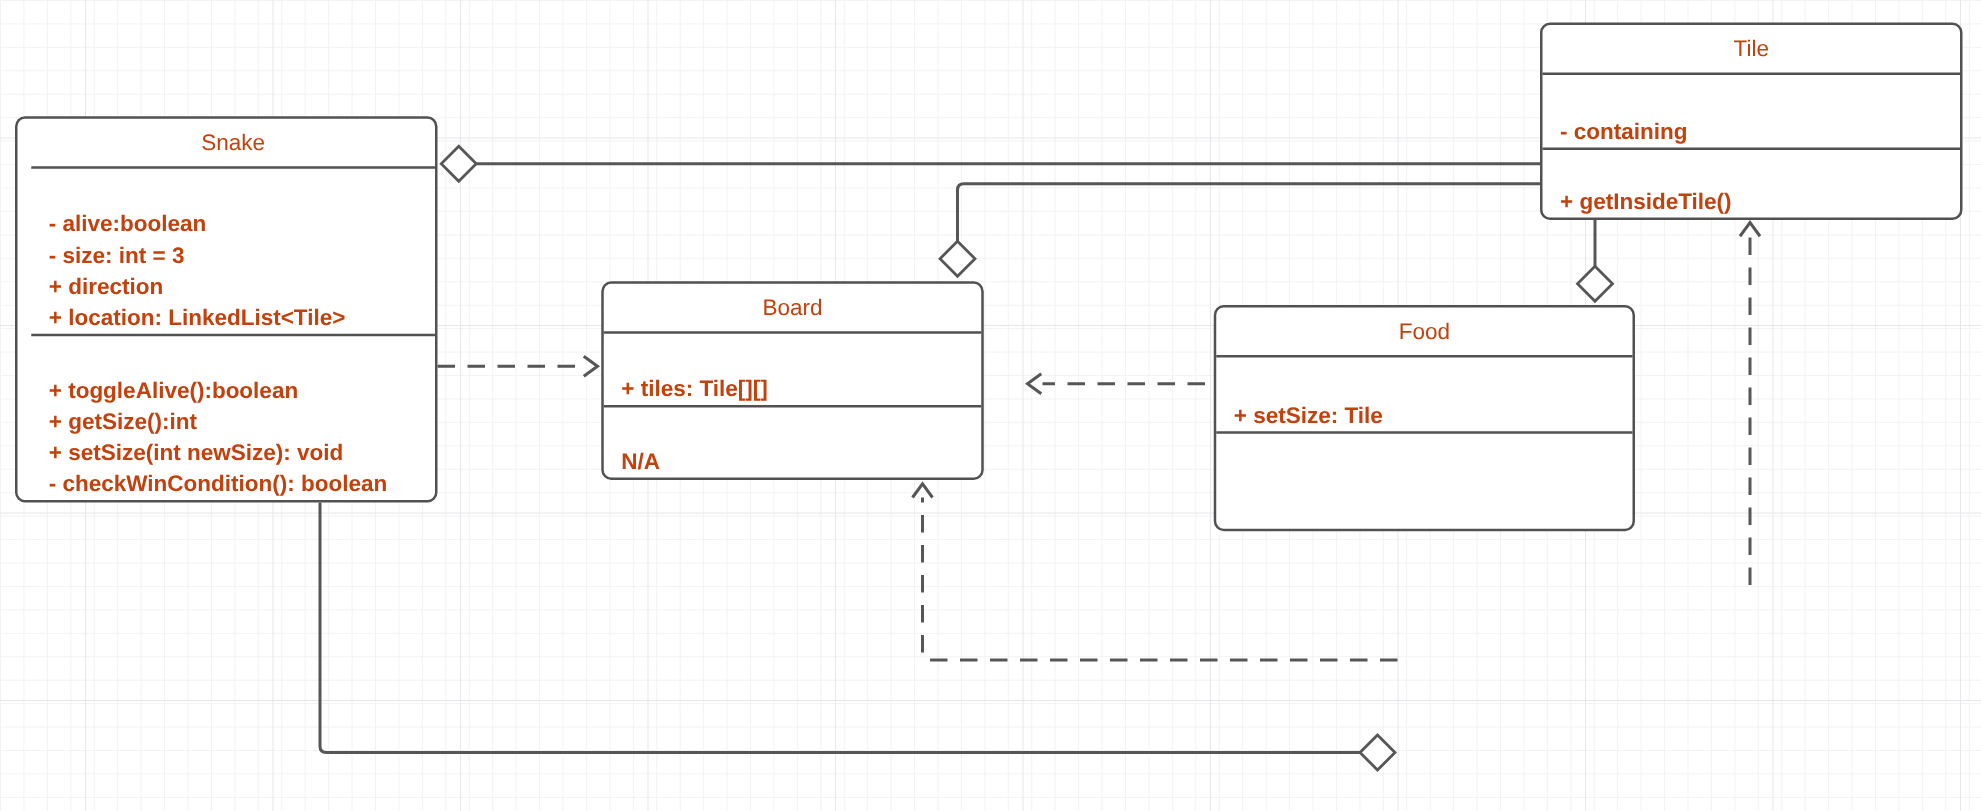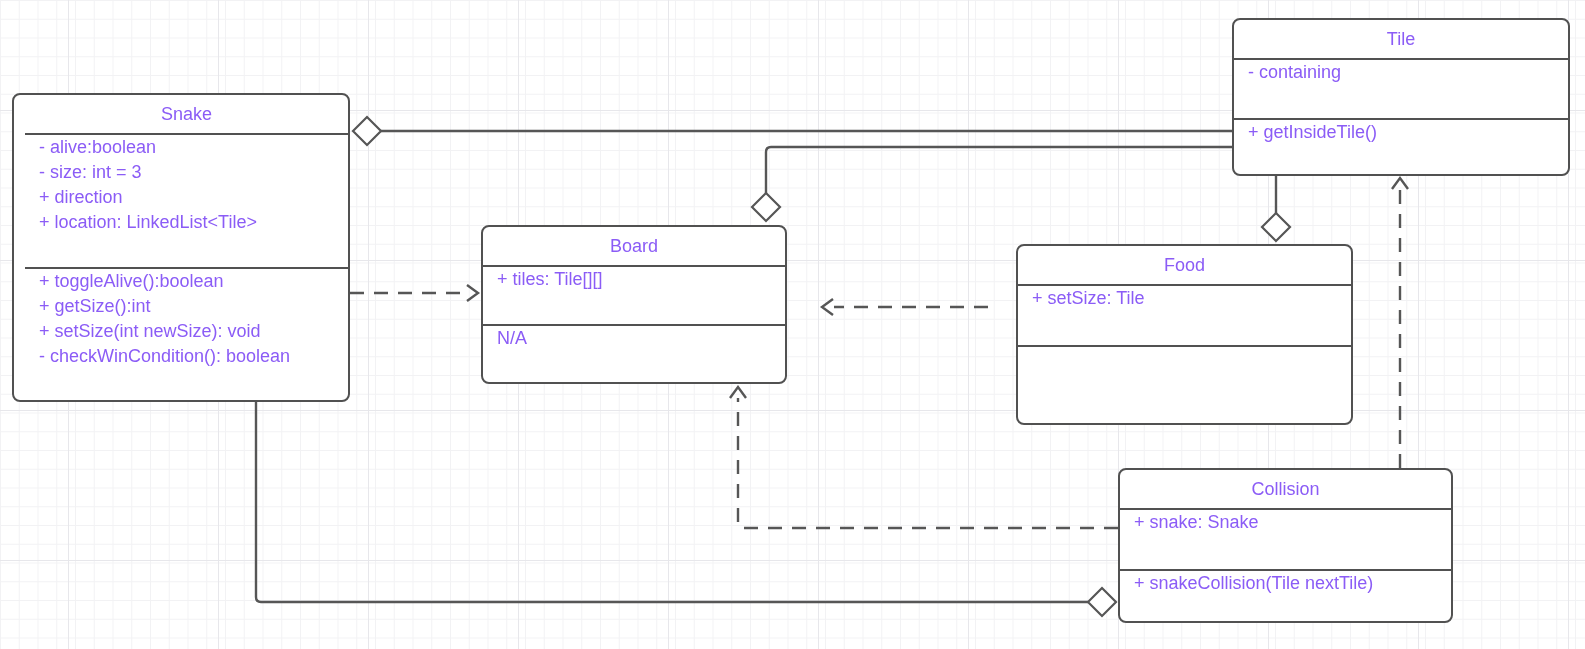--- a/index.html
+++ b/index.html
@@ -20,31 +20,31 @@
   svg.edges{position:absolute;left:0;top:0;}
   svg.edges g{stroke:#565656;stroke-width:2.4;fill:none;}
   svg.edges .diamond{fill:#ffffff;stroke-width:2.2;}
   .uml-class{
     position:absolute;
     background:#ffffff;
     border:2.5px solid #515151;
     border-radius:8px;
     box-sizing:border-box;
     display:flex;flex-direction:column;
-    color:#8b5cf6;
+    color:#c2410c;
   }
   .uml-title{
     flex:0 0 auto;height:40px;box-sizing:border-box;
     display:flex;align-items:center;justify-content:center;
     border-bottom:2.5px solid #515151;
     font-size:18px;
   }
   .uml-section{
-    display:flex;flex-direction:column;justify-content:flex-start;
-    padding:0 14px;box-sizing:border-box;flex:0 0 auto;
+    display:flex;flex-direction:column;justify-content:flex-end;
+    padding:0 14px;box-sizing:border-box;flex:0 0 auto;font-weight:bold;
   }
   .uml-attrs{border-bottom:2.5px solid #515151;}
   .uml-methods{flex:1 1 auto;}
   .member{font-size:18px;line-height:25px;white-space:pre;}
 </style>
 </head>
 <body>
 
 <div class="canvas">
 
@@ -120,32 +120,23 @@
   <div class="uml-class" style="left:481px;top:225px;width:306px;height:159px;">
     <div class="uml-title">Board</div>
     <div class="uml-section uml-attrs" style="height:59px;">
       <div class="member">+ tiles: Tile[][]</div>
     </div>
     <div class="uml-section uml-methods">
       <div class="member">N/A</div>
     </div>
   </div>
 
-  <div class="uml-class" style="left:1016px;top:244px;width:337px;height:181px;">
+  <div class="uml-class" style="left:971px;top:244px;width:337px;height:181px;">
     <div class="uml-title">Food</div>
     <div class="uml-section uml-attrs" style="height:61px;">
       <div class="member">+ setSize: Tile</div>
     </div>
     <div class="uml-section uml-methods">
     </div>
   </div>
 
-  <div class="uml-class" style="left:1118px;top:468px;width:335px;height:155px;">
-    <div class="uml-title">Collision</div>
-    <div class="uml-section uml-attrs" style="height:61px;">
-      <div class="member">+ snake: Snake</div>
-    </div>
-    <div class="uml-section uml-methods">
-      <div class="member">+ snakeCollision(Tile nextTile)</div>
-    </div>
-  </div>
 
 </div>
 
 </body></html>

